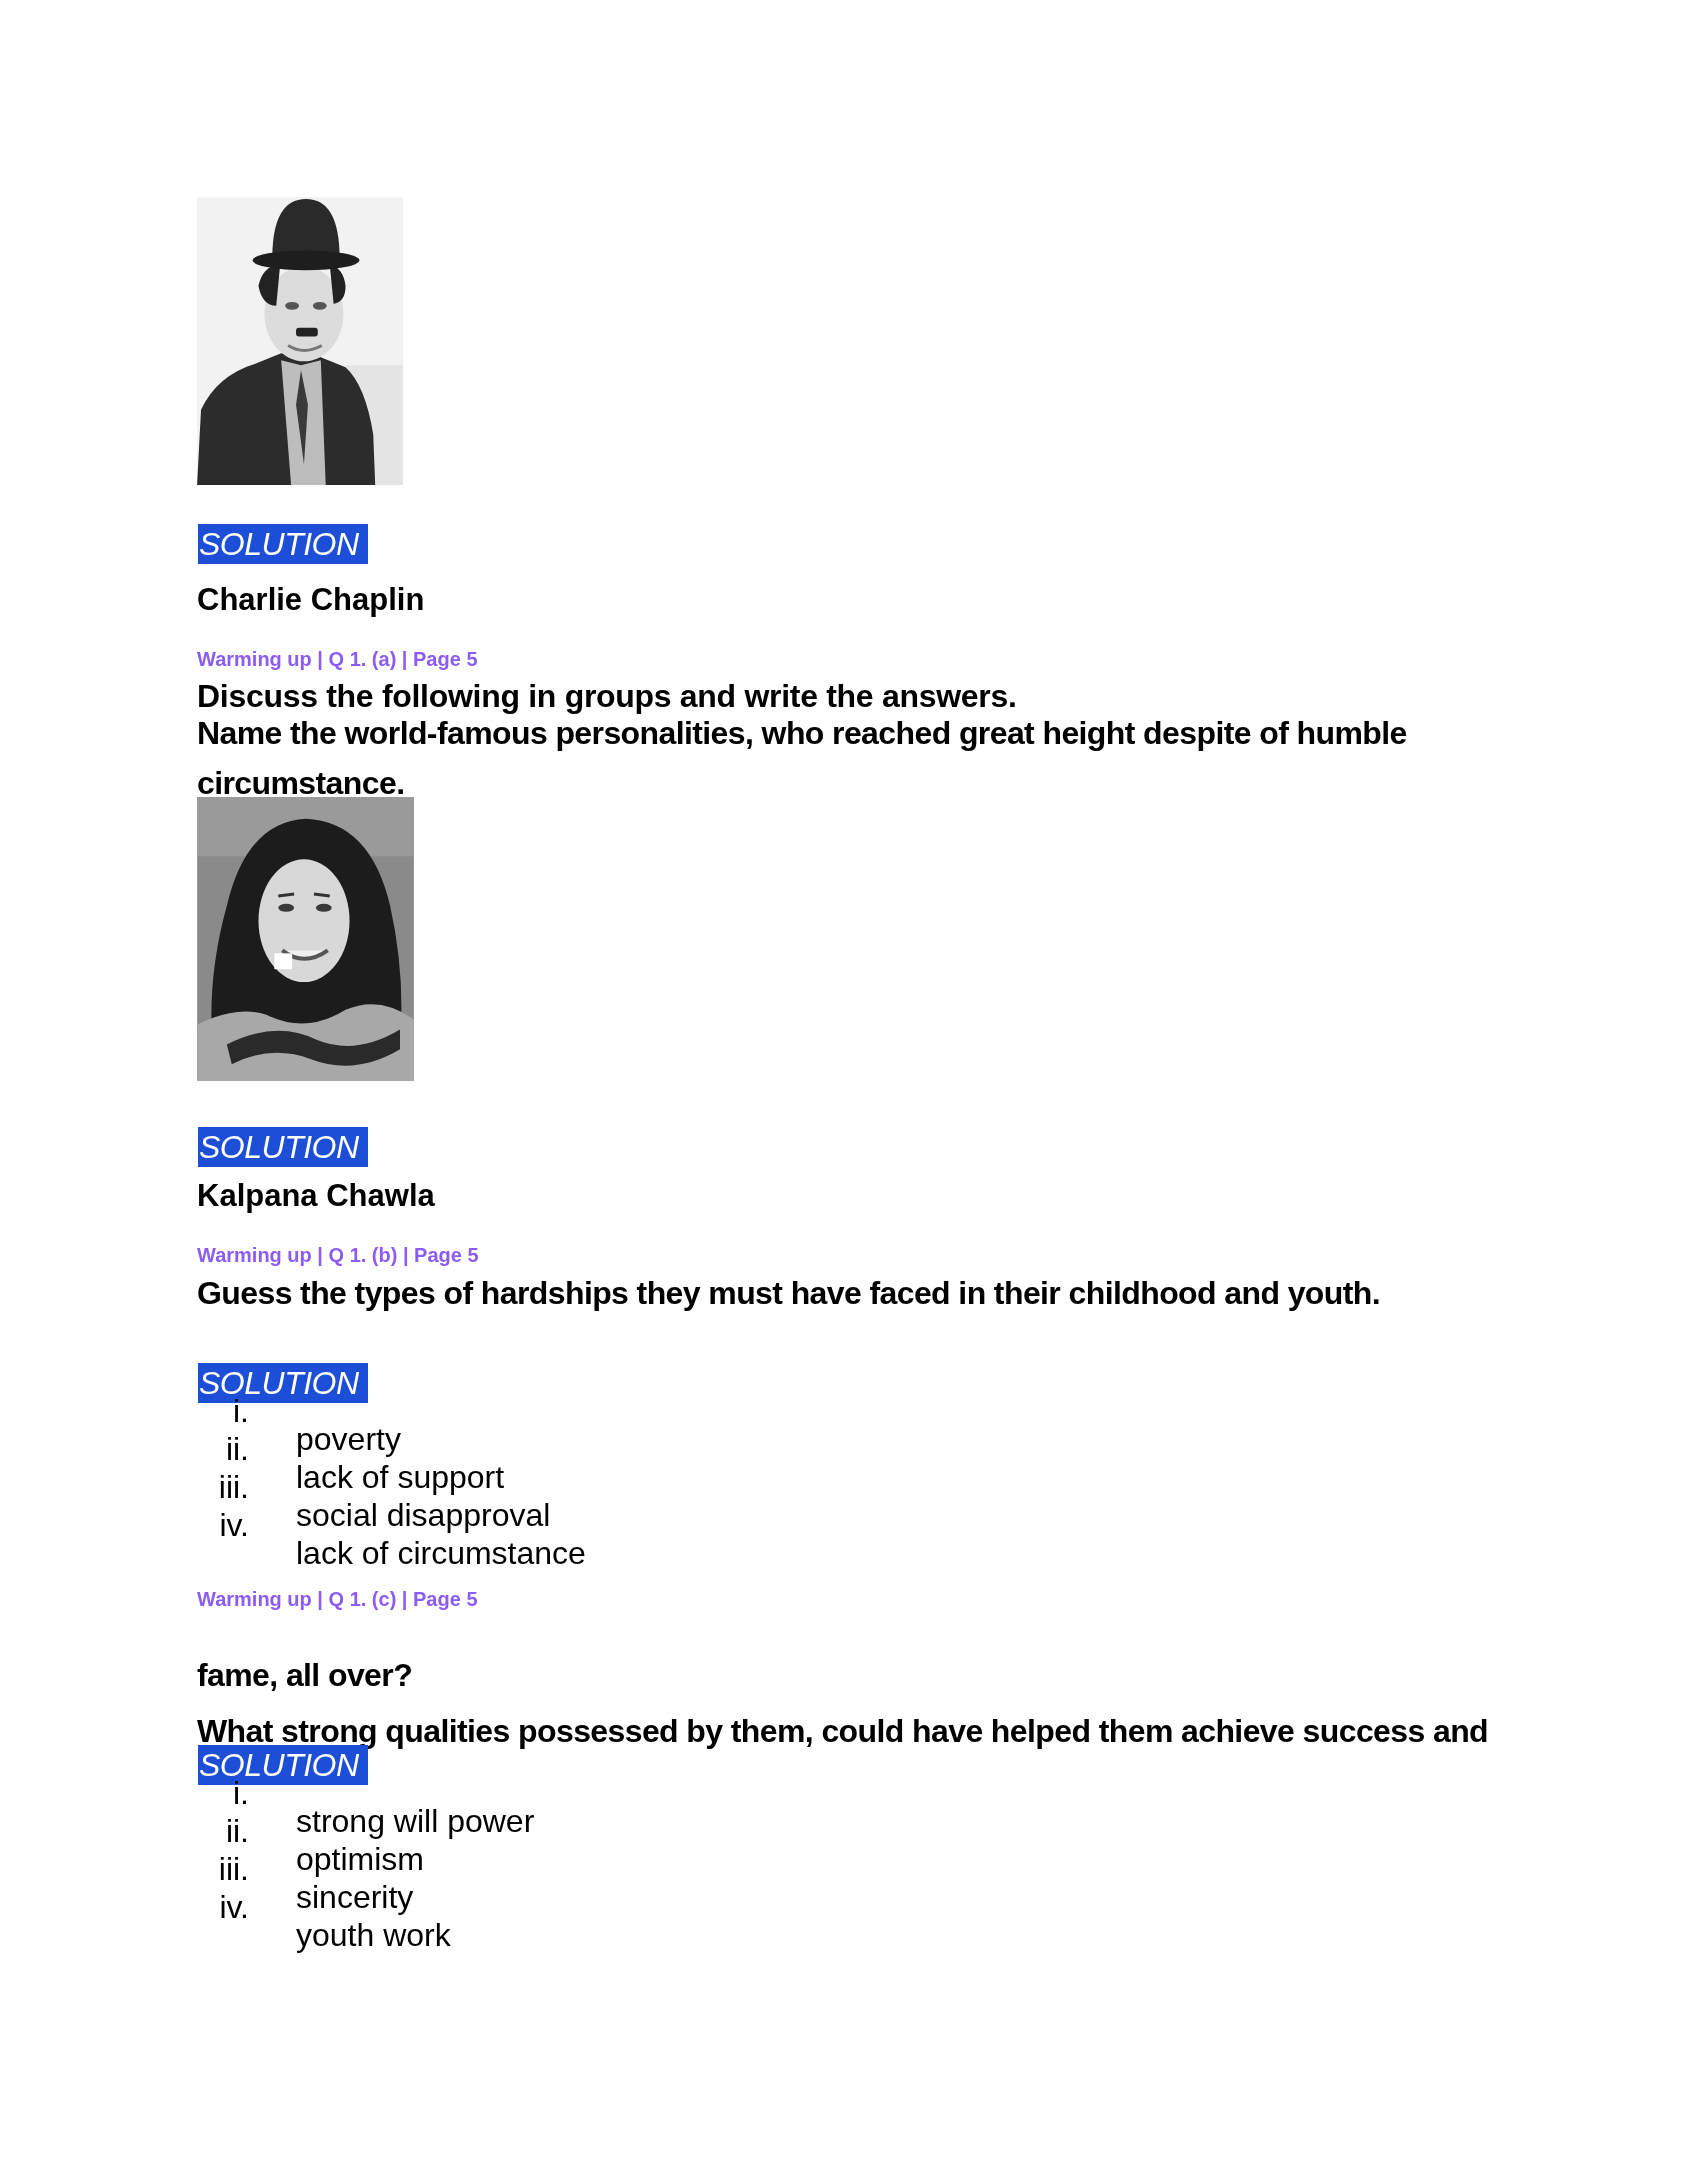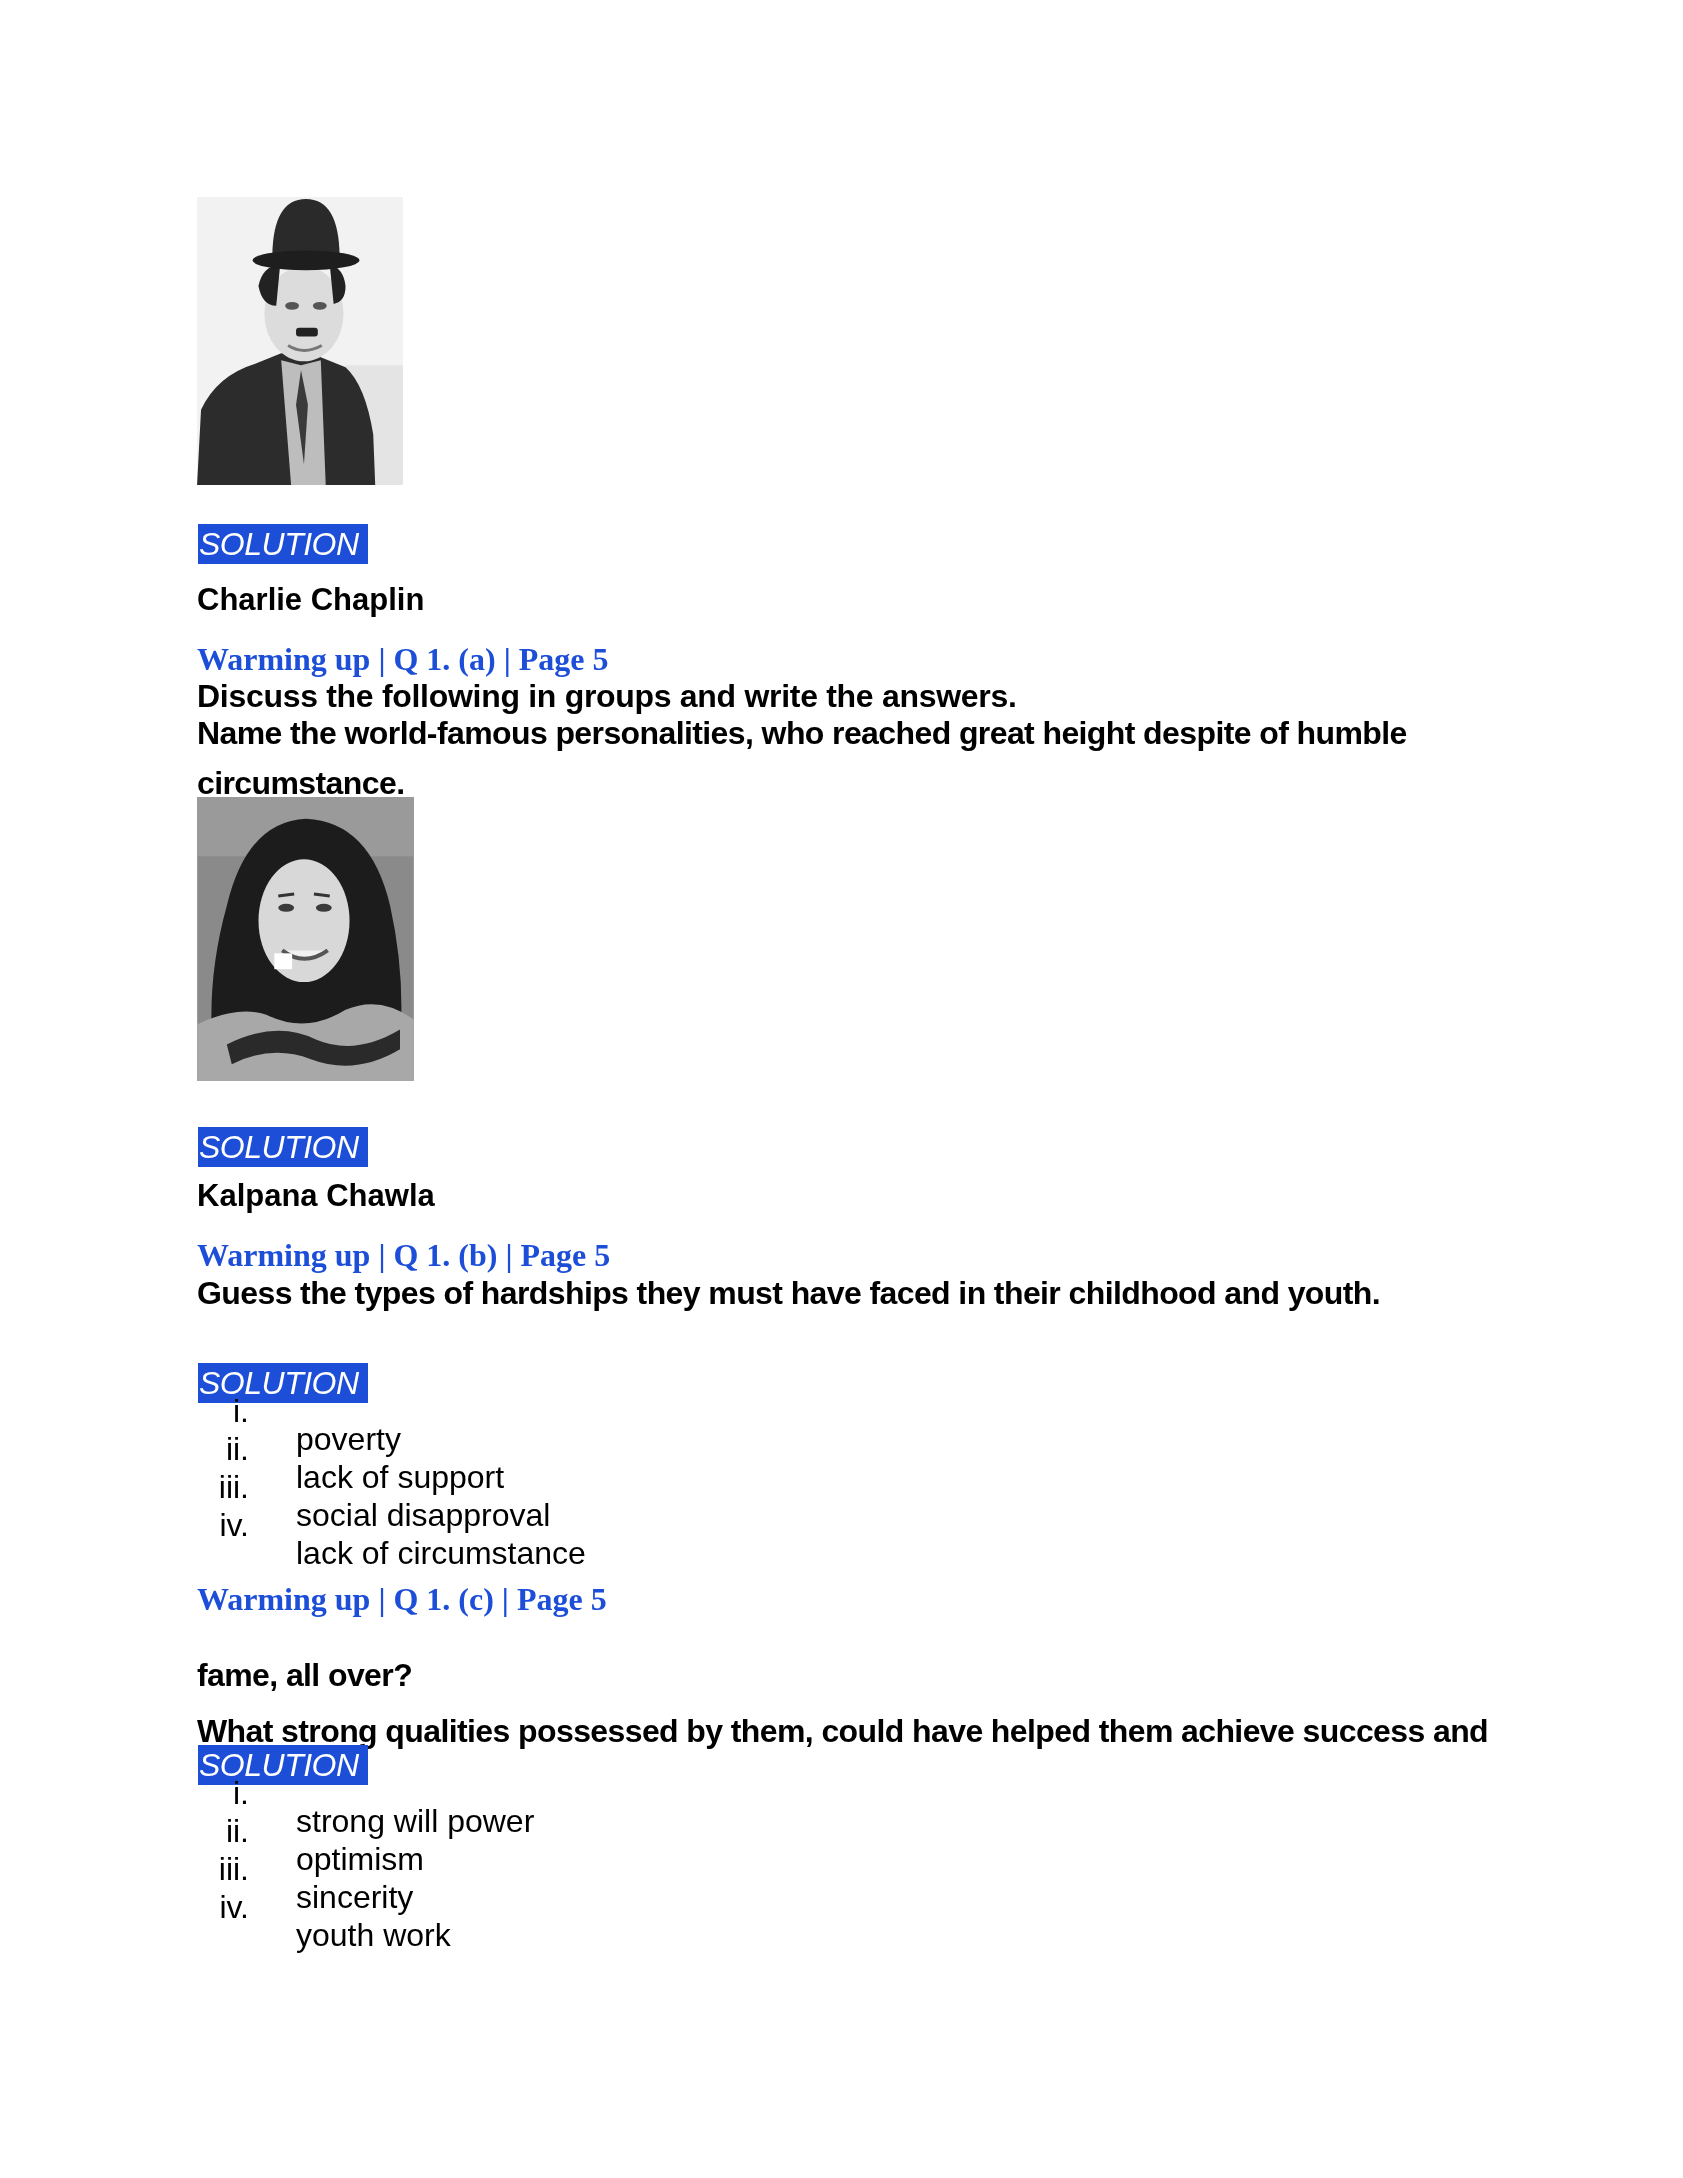--- a/index.html
+++ b/index.html
@@ -4,21 +4,21 @@
 <style>
   html, body { margin: 0; padding: 0; background: #ffffff; }
   body { width: 1683px; height: 2178px; position: relative; overflow: hidden;
          font-family: "Liberation Sans", "DejaVu Sans", sans-serif; color: #000; }
   .abs { position: absolute; left: 197px; white-space: nowrap; }
   .photo { position: absolute; overflow: hidden; }
   .solution { position: absolute; left: 198px; height: 40px; width: 169px;
               background: #1d4ed8; color: #ffffff; font-style: italic;
               font-size: 32px; line-height: 40px; padding-left: 1px; letter-spacing: -0.5px; overflow: hidden; }
   .name { font-weight: bold; font-size: 31px; line-height: 38px; }
-  .qhead { font-weight: bold; font-size: 32px; line-height: 38px; color: #1d4ed8; font-family: Liberation Serif, serif; }
+  .qhead { font-weight: bold; font-size: 20px; line-height: 38px; color: #8b5cf6; }
   .bold-instr { font-weight: bold; font-size: 32px; line-height: 38px; letter-spacing: -0.3px; }
   .body-text { font-size: 32px; line-height: 38px; letter-spacing: -0.6px; font-weight: bold; }
   .list { position: absolute; left: 197px; margin: 0; padding: 0; list-style: none; }
   .list li { position: relative; height: 38px; line-height: 38px; font-size: 32px; }
   .list .num { position: absolute; left: 0; width: 52px; text-align: right; }
   .list .txt { position: absolute; left: 99px; white-space: nowrap; margin-top: 28px; }
 </style>
 </head>
 <body>
 

